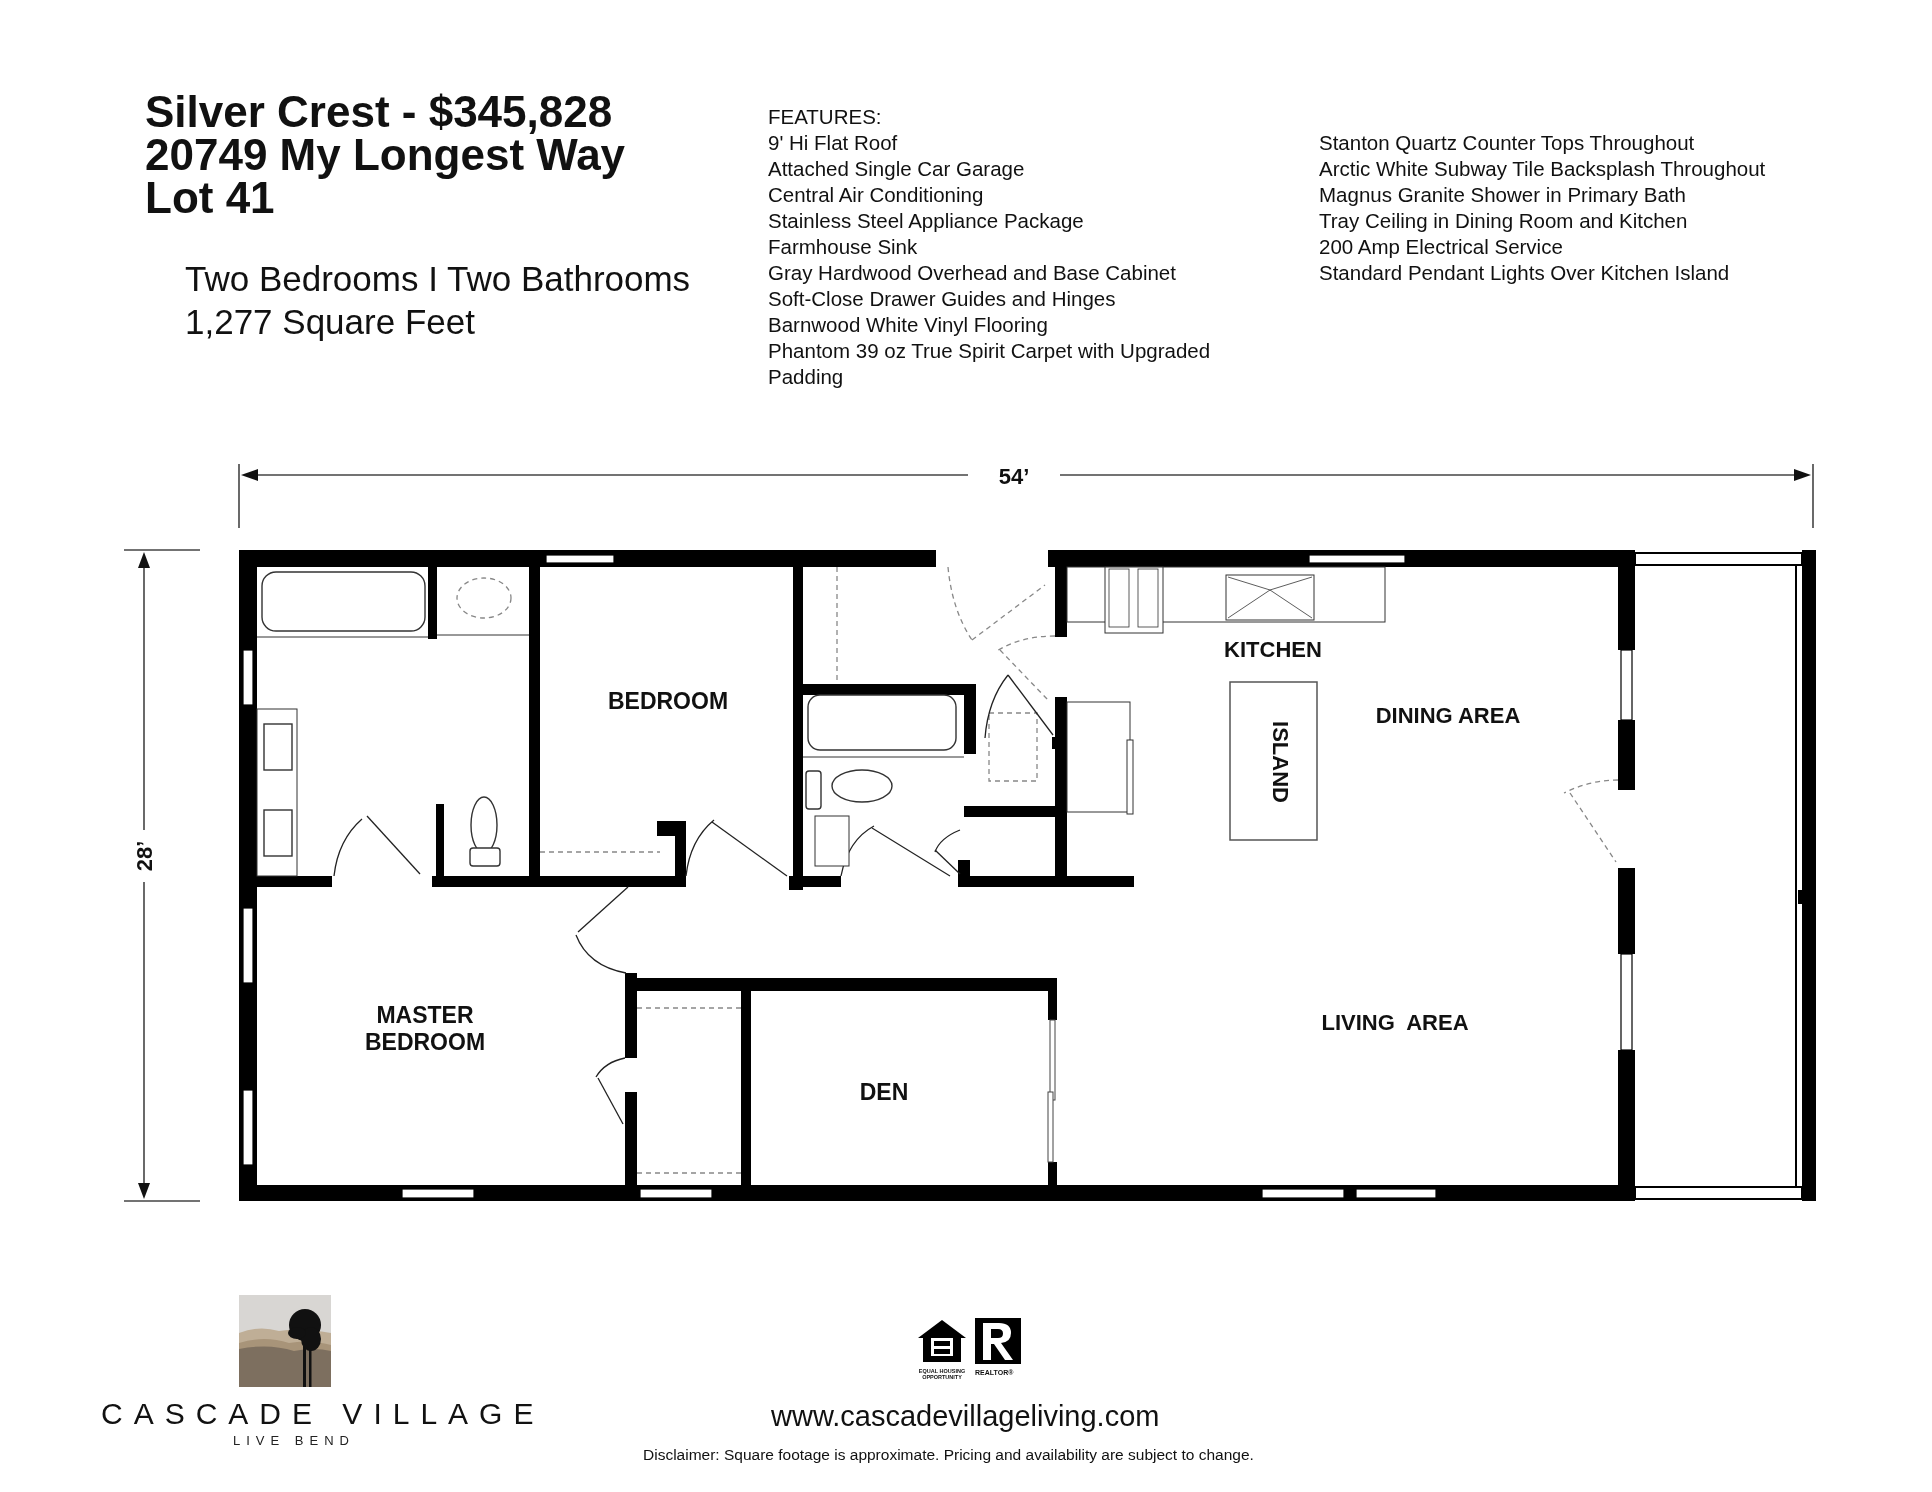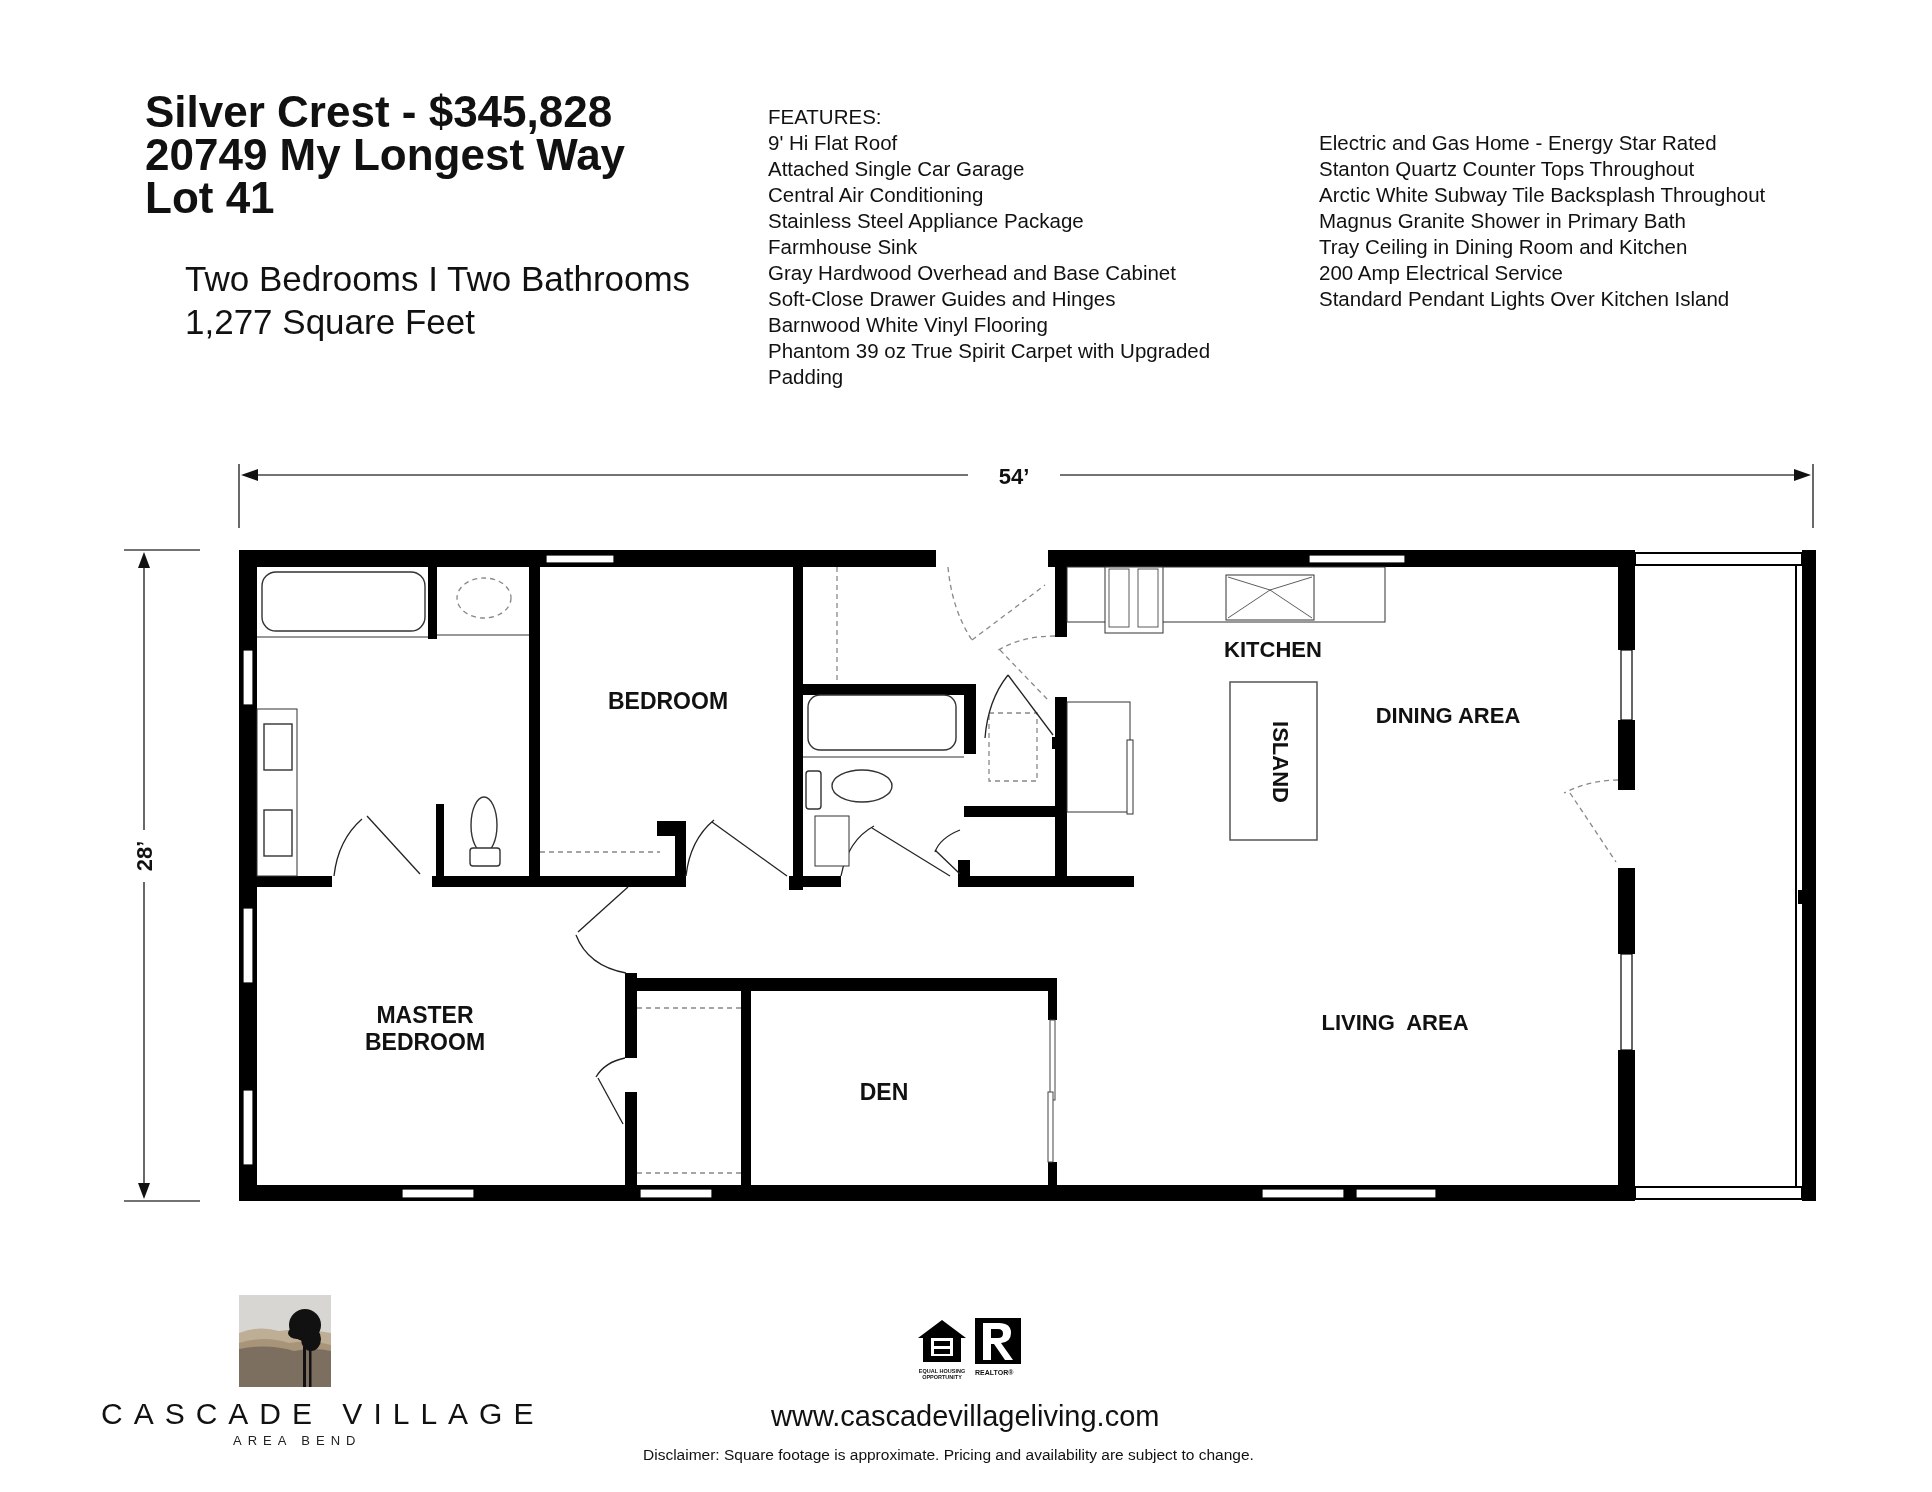--- a/index.html
+++ b/index.html
@@ -34,21 +34,20 @@
   <div class="feat">Central Air Conditioning</div>
   <div class="feat">Stainless Steel Appliance Package</div>
   <div class="feat">Farmhouse Sink</div>
   <div class="feat">Gray Hardwood Overhead and Base Cabinet</div>
   <div class="feat">Soft-Close Drawer Guides and Hinges</div>
   <div class="feat">Barnwood White Vinyl Flooring</div>
   <div class="feat">Phantom 39 oz True Spirit Carpet with Upgraded</div>
   <div class="feat">Padding</div>
 </div>
 <div class="abs" style="left:1319px; top:130px;">
-  <div class="feat">Electric and Gas Home - Energy Star Rated</div>
   <div class="feat">Stanton Quartz Counter Tops Throughout</div>
   <div class="feat">Arctic White Subway Tile Backsplash Throughout</div>
   <div class="feat">Magnus Granite Shower in Primary Bath</div>
   <div class="feat">Tray Ceiling in Dining Room and Kitchen</div>
   <div class="feat">200 Amp Electrical Service</div>
   <div class="feat">Standard Pendant Lights Over Kitchen Island</div>
 </div>
 
 <svg id="plan" width="1932" height="1492" viewBox="0 0 1932 1492">
 
@@ -246,21 +245,21 @@
     <path d="M0 48 Q25 40 50 48 Q70 44 92 50 L92 92 L0 92 Z" fill="#a89479"></path>
     <path d="M0 54 Q30 48 55 56 Q75 52 92 56 L92 92 L0 92 Z" fill="#7d6f5f"></path>
     <rect x="64" y="40" width="3" height="52" fill="#111"></rect>
     <rect x="70" y="48" width="2.5" height="44" fill="#111"></rect>
     <ellipse cx="66" cy="30" rx="16" ry="16" fill="#111"></ellipse>
     <ellipse cx="72" cy="44" rx="10" ry="12" fill="#111"></ellipse>
     <ellipse cx="58" cy="38" rx="9" ry="6" fill="#111"></ellipse>
   </svg>
 </div>
 <div class="abs logo-text" style="left:101px; top:1397px;">CASCADE VILLAGE</div>
-<div class="abs logo-sub" style="left:233px; top:1433px;">AREA BEND</div>
+<div class="abs logo-sub" style="left:233px; top:1433px;">LIVE BEND</div>
 
 <div class="abs" style="left:916px; top:1318px; width:52px; height:58px;">
   <svg width="52" height="46" viewBox="0 0 52 46">
     <polygon points="26,2 2,20 7,20 7,44 45,44 45,20 50,20" fill="#000"></polygon>
     <rect x="15" y="20" width="22" height="18" fill="#fff"></rect>
     <rect x="18" y="23" width="16" height="5" fill="#000"></rect>
     <rect x="18" y="31" width="16" height="5" fill="#000"></rect>
   </svg>
   <div style="font-size:5.5px; line-height:6px; text-align:center; font-weight:bold;">EQUAL HOUSING</div>
   <div style="font-size:5.5px; line-height:6px; text-align:center; font-weight:bold;">OPPORTUNITY</div>

